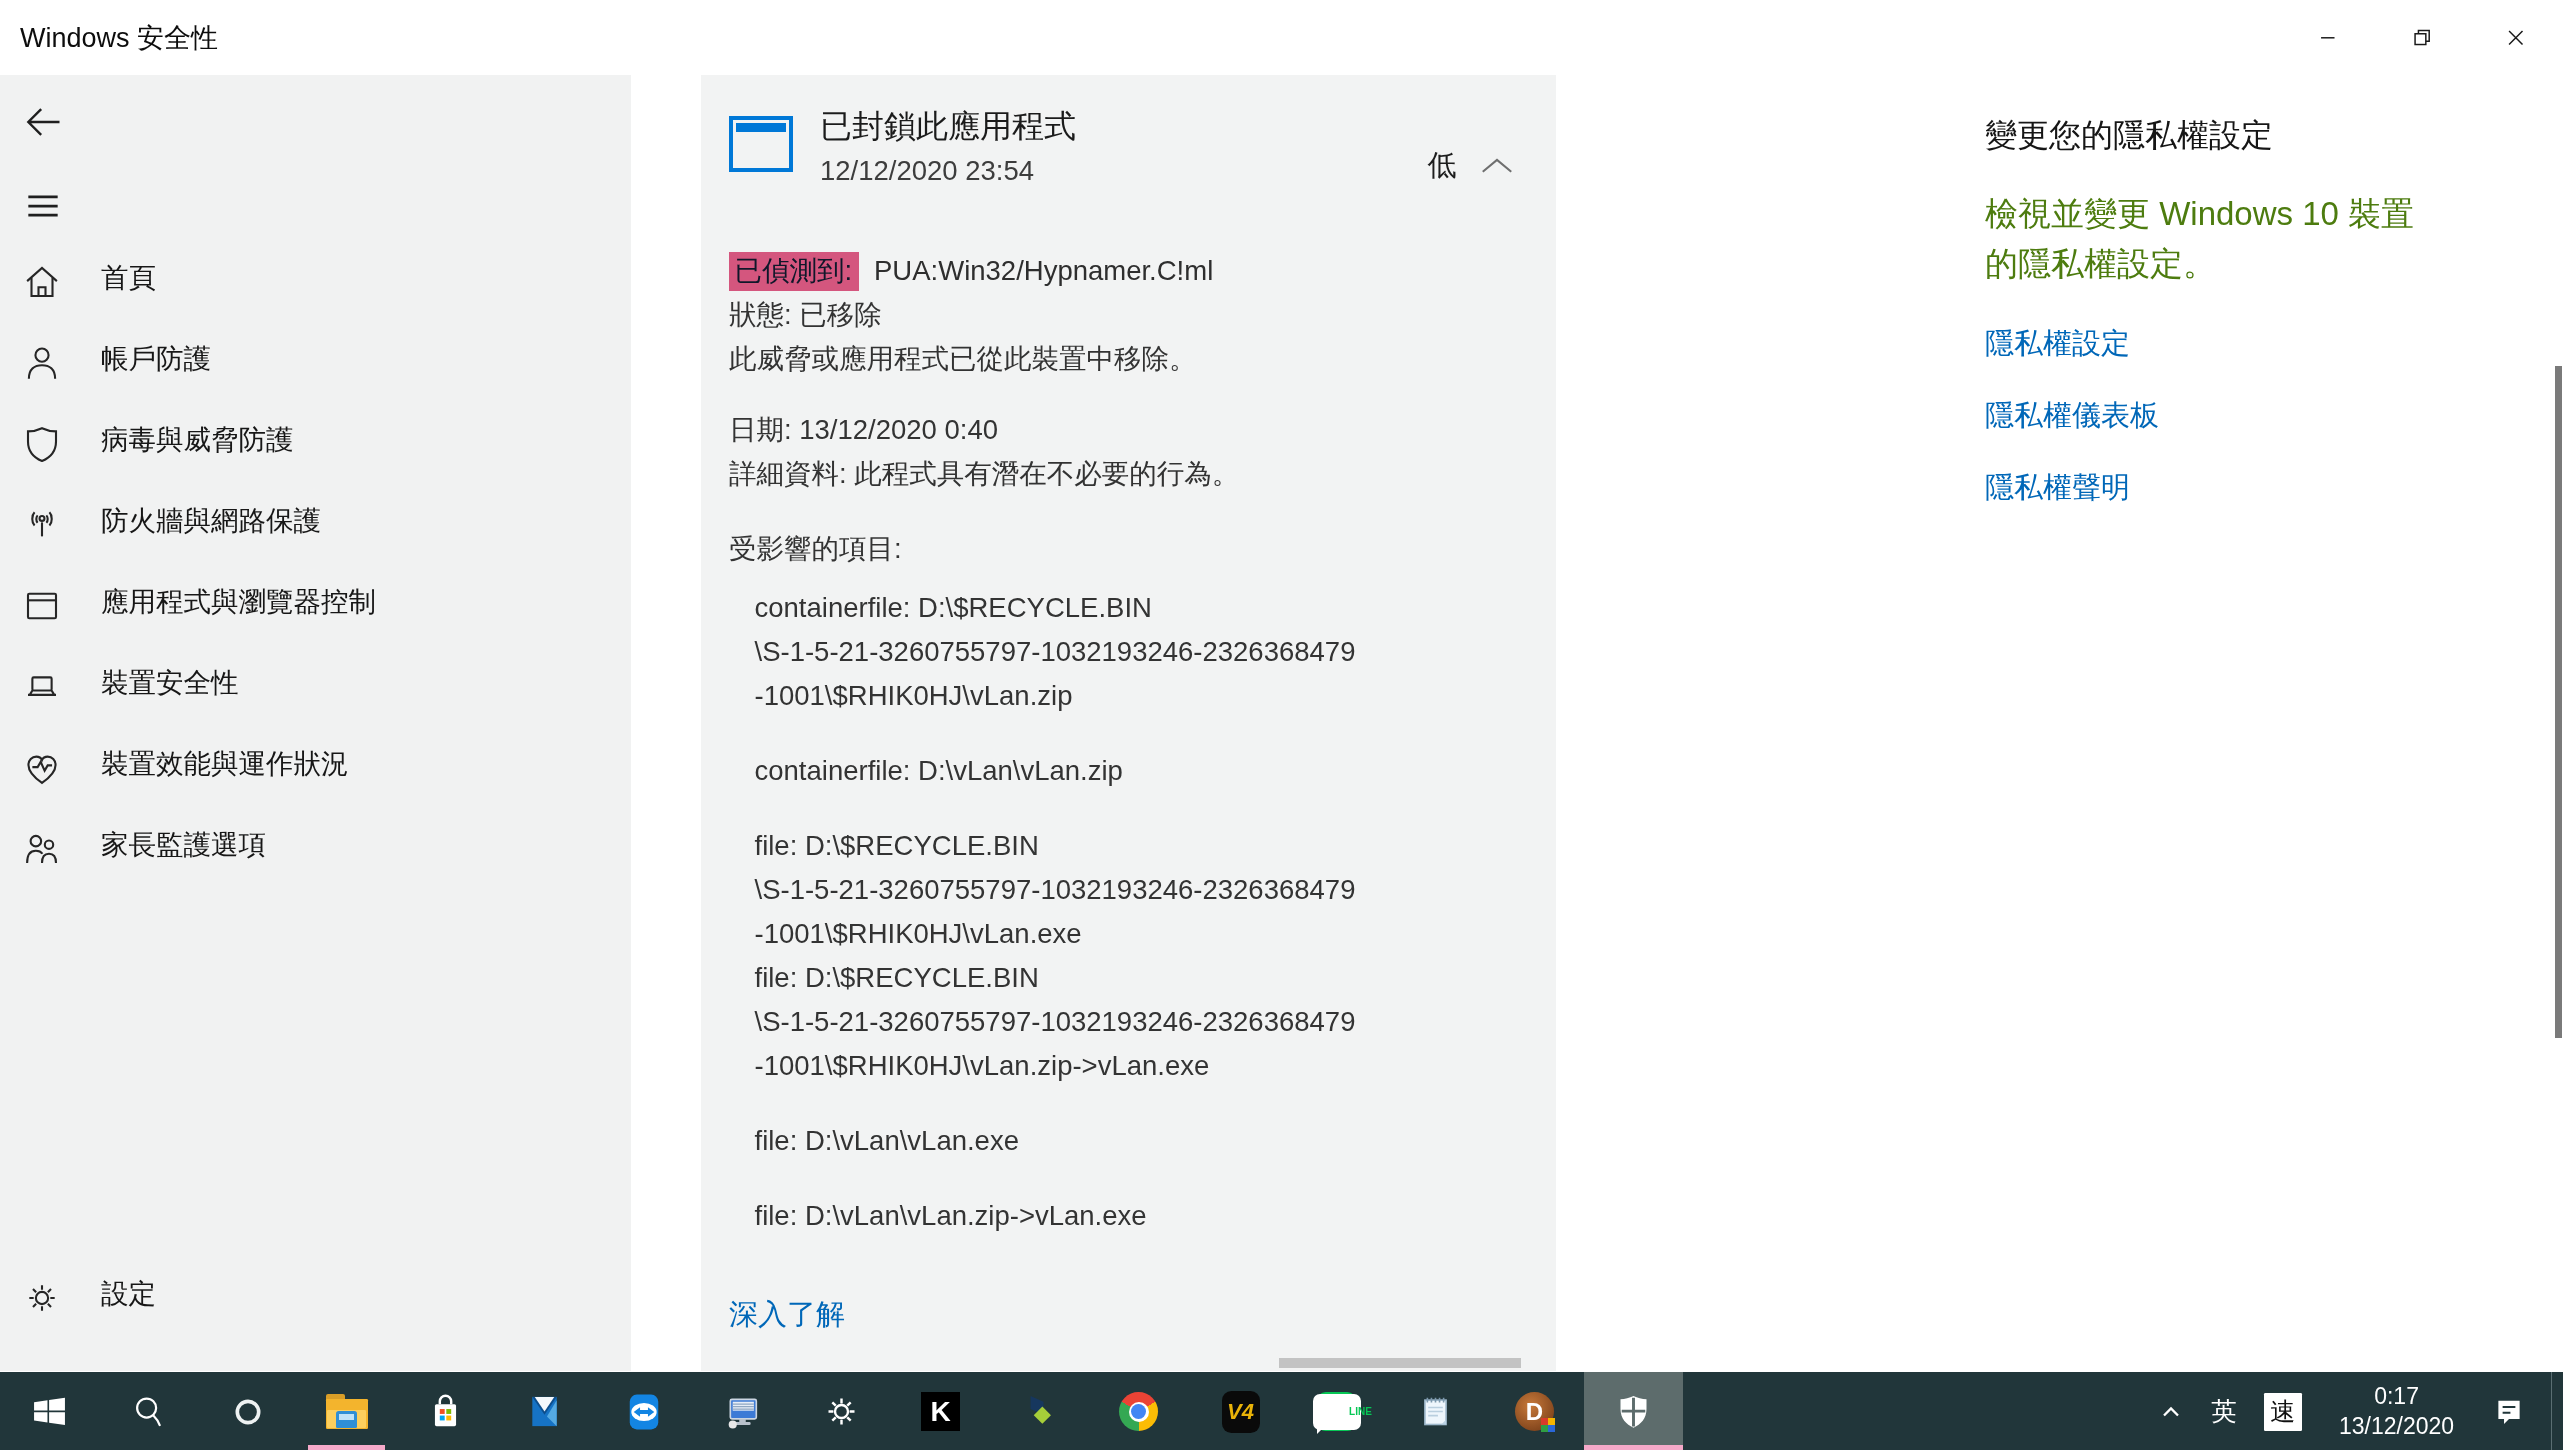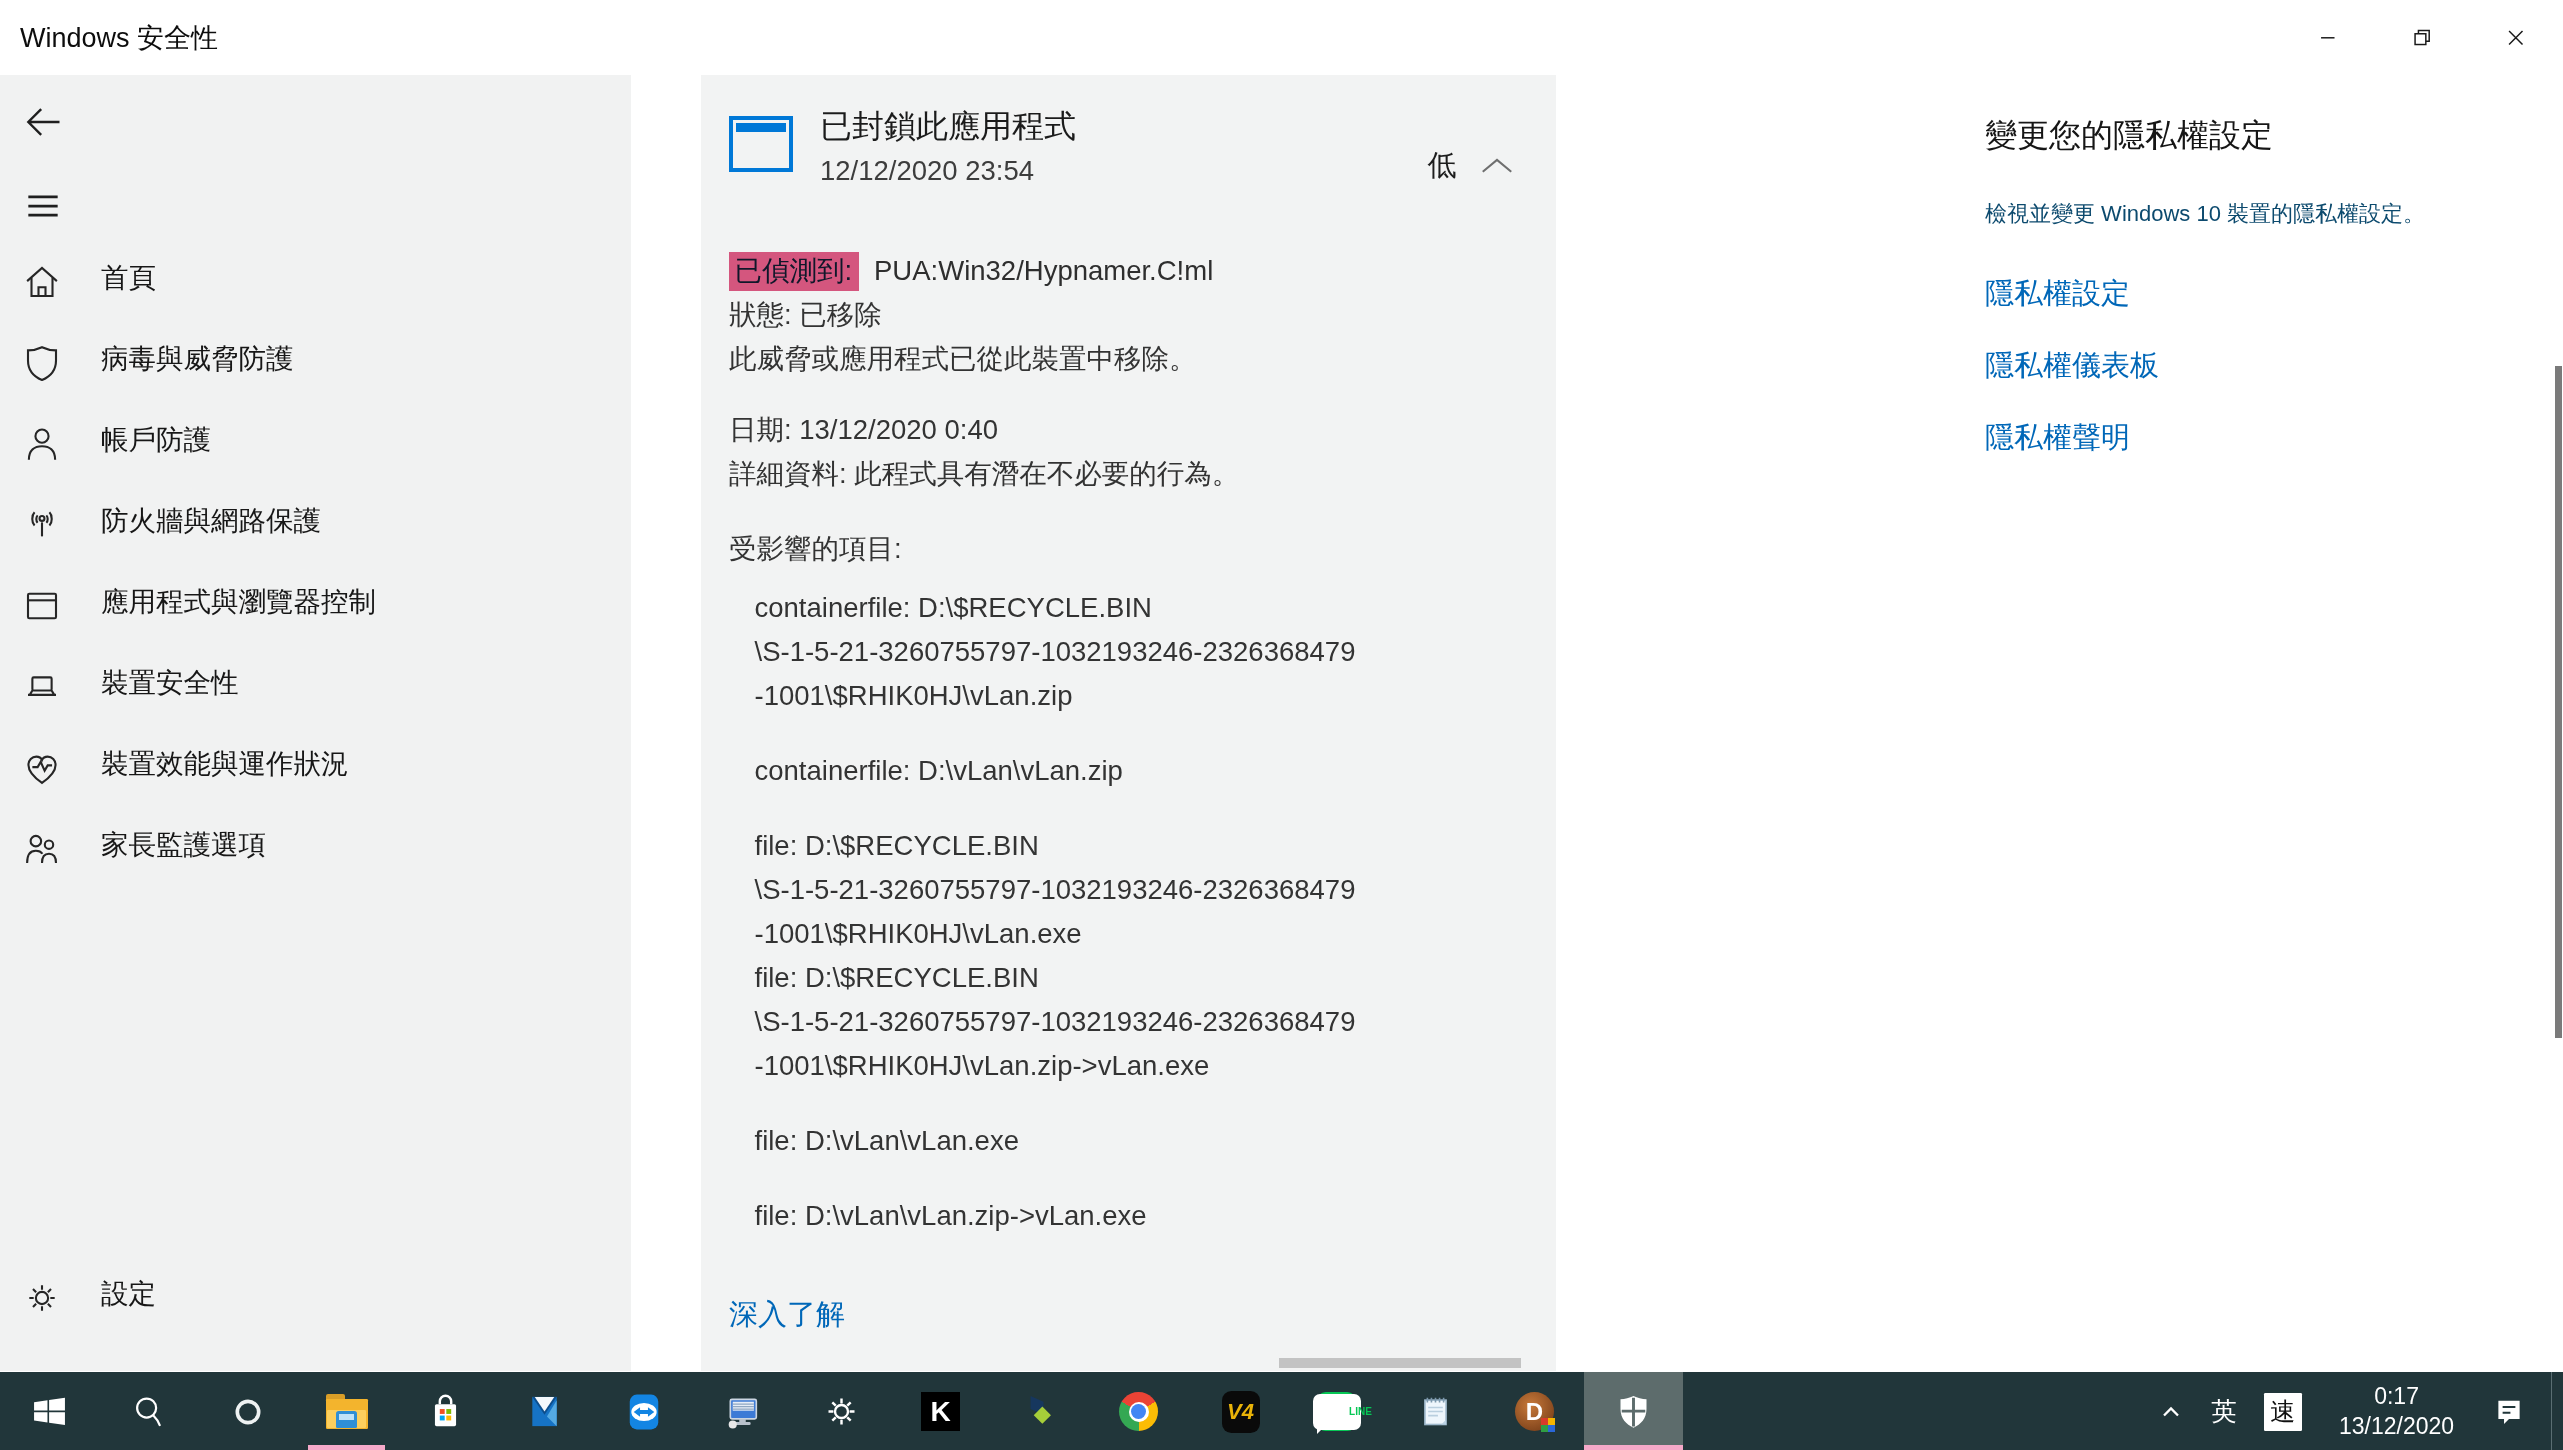--- a/index.html
+++ b/index.html
@@ -47,21 +47,21 @@
   .gap-s{margin-top:27px;}
   .gap-m{margin-top:31px;}
   .affected-list{margin-top:14.8px;}
   .affected-item{white-space:pre-line;padding-left:25.5px;margin-bottom:31px;}
   .learn-more{display:inline-block;margin-top:23px;font-size:29px;color:#0067b8;text-decoration:none;}
   .hscroll-thumb{position:absolute;bottom:3.4px;left:578px;width:242px;height:9.4px;background:#c3c3c3;}
 
   
   .privacy{position:absolute;left:1985px;top:116px;width:457px;}
   .privacy-heading{font-size:32px;color:#161616;line-height:39px;}
-  .privacy-desc{margin-top:34px;font-size:22px;line-height:50px;color:#0c4a6e;}
+  .privacy-desc{margin-top:34px;font-size:33px;line-height:50px;color:#4d7c0f;}
   .privacy-links{margin-top:35px;}
   .privacy-link{display:block;font-size:29px;color:#0067b8;text-decoration:none;margin-bottom:32px;}
 
   .page-scrollbar{position:absolute;right:1.3px;top:366px;width:6.7px;height:672px;background:#7a7a7a;}
 
   
   .taskbar{position:absolute;left:0;top:1372px;width:2563px;height:79px;background:#21363a;display:flex;}
   .tb-btn{width:99px;height:79px;display:flex;align-items:center;justify-content:center;position:relative;flex:0 0 auto;}
   .tb-btn.active{background:#5d6c6c;}
   .run-underline{position:absolute;bottom:0;left:10.7px;width:77px;height:6px;background:#f5a9c9;}
@@ -150,33 +150,33 @@
             <path d="M7 23 L24 8 L41 23"></path>
             <path d="M12 19 V40 H36 V19"></path>
             <path d="M20 40 V30 H28 V40"></path>
           </svg>
       </span>
       <span class="nav-label">首頁</span>
     </div>
     <div class="nav-item">
       <span class="nicon">
         <svg viewBox="0 0 48 48">
-            <path d="M24 6 C29 8.4 34.6 9.6 40 9.6 V21 C40 32 33.4 39.4 24 43.4 C14.6 39.4 8 32 8 21 V9.6 C13.4 9.6 19 8.4 24 6 Z"></path>
-          </svg>
-      </span>
-      <span class="nav-label">病毒與威脅防護</span>
-    </div>
-    <div class="nav-item">
-      <span class="nicon">
-        <svg viewBox="0 0 48 48">
             <circle cx="24" cy="15" r="7.5"></circle>
             <path d="M9 42 C9 31 15.5 26.5 24 26.5 C32.5 26.5 39 31 39 42"></path>
           </svg>
       </span>
       <span class="nav-label">帳戶防護</span>
+    </div>
+    <div class="nav-item">
+      <span class="nicon">
+        <svg viewBox="0 0 48 48">
+            <path d="M24 6 C29 8.4 34.6 9.6 40 9.6 V21 C40 32 33.4 39.4 24 43.4 C14.6 39.4 8 32 8 21 V9.6 C13.4 9.6 19 8.4 24 6 Z"></path>
+          </svg>
+      </span>
+      <span class="nav-label">病毒與威脅防護</span>
     </div>
     <div class="nav-item">
       <span class="nicon">
         <svg viewBox="0 0 48 48">
             <path d="M24 21 V37"></path>
             <circle cx="24" cy="16.5" r="2.8"></circle>
             <path d="M15.5 9.5 C12 13 12 21 15.5 24.5 M32.5 9.5 C36 13 36 21 32.5 24.5 M19 13 C17 15 17 19.5 19 21.5 M29 13 C31 15 31 19.5 29 21.5"></path>
           </svg>
       </span>
       <span class="nav-label">防火牆與網路保護</span>

